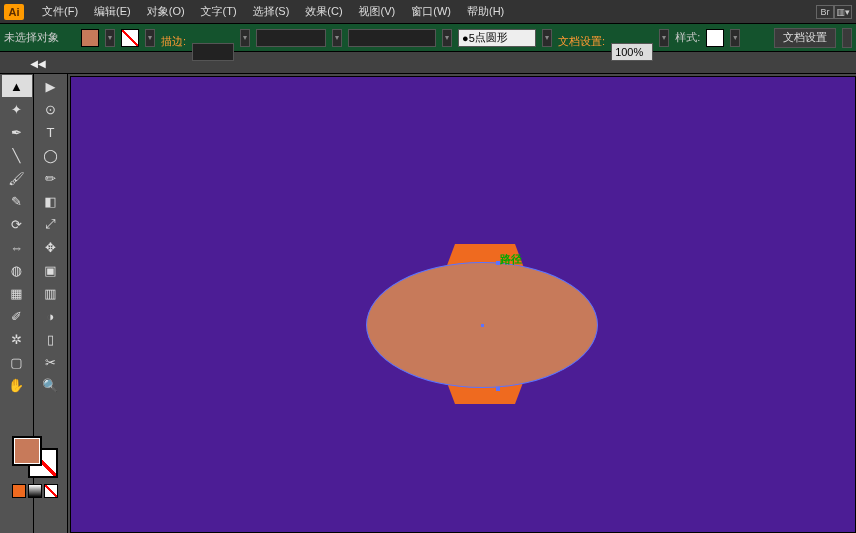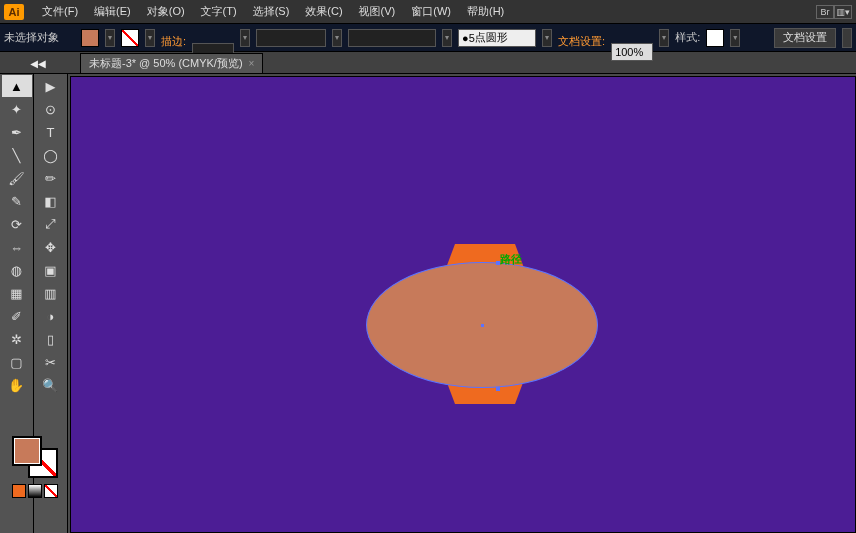--- a/index.html
+++ b/index.html
@@ -4,21 +4,21 @@
 <style>
   * { margin:0; padding:0; box-sizing:border-box; font-family:"Microsoft YaHei",Arial,sans-serif; }
   body { background:#4a4a4a; width:856px; height:533px; overflow:hidden; font-size:11px; color:#ccc; }
   
   .menubar { height:24px; background:#333; display:flex; align-items:center; padding:0 4px; border-bottom:1px solid #000;}
   .ai-logo { width:20px; height:16px; background:#ff9a00; color:#5a2c00; font-weight:bold; font-size:11px; display:flex; align-items:center; justify-content:center; border-radius:2px; margin-right:10px;}
   .menu-item { padding:0 8px; cursor:pointer; color:#ddd;}
   .menu-right { margin-left:auto; display:flex; align-items:center;}
   .small-box { width:18px; height:14px; border:1px solid #666; display:flex; align-items:center; justify-content:center; font-size:9px;}
   
-  .controlbar { height:28px; background:#0f172a; display:flex; align-items:center; border-bottom:1px solid #000; padding:0 4px; gap:6px; font-size:11px;}
+  .controlbar { height:28px; background:#14532d; display:flex; align-items:center; border-bottom:1px solid #000; padding:0 4px; gap:6px; font-size:11px;}
   .controlbar .lbl { color:#ccc; }
   .swatch { width:18px; height:18px; border:1px solid #000; }
   .swatch-inner{ width:100%; height:100%; }
   .none-swatch { background:#fff; position:relative; }
   .none-swatch:after { content:""; position:absolute; left:0; top:0; width:100%; height:100%; background:linear-gradient(to top right, transparent 45%, red 45%, red 55%, transparent 55%);}
   .dd { width:10px; height:18px; background:#2b2b2b; border:1px solid #555; display:flex; align-items:center; justify-content:center; font-size:8px; color:#888;}
   .orange-lbl { color:#ff9a33;margin-top:8px; }
   .field { height:18px; background:#222; border:1px solid #555; color:#ddd; padding:0 3px; display:flex; align-items:center;}
   .wide { width:70px;} .wider{width:88px;} .narrow{width:42px;margin-top:28px;}
   .btn { height:20px; background:#3a3a3a; border:1px solid #555; padding:0 8px; display:flex; align-items:center; color:#ddd;}
@@ -102,24 +102,20 @@
   <div class="dd">▾</div>
   <span style="flex:1"></span>
   <div class="btn">文档设置</div>
   <div class="btn" style="padding:0 4px"></div>
 </div>
 
 <div class="tabbar">
   <div class="tabbar-left">
       <span class="chevrons">◀◀</span>
     </div>
-  <div class="tab">
-    <span>未标题-3* @ 50% (CMYK/预览)</span>
-    <span class="x">×</span>
-  </div>
 </div>
 
 <div class="main">
   <div class="toolwrap">
     <div class="toolcol">
       <div class="tool" style="background:#ddd;color:#000">▲</div>
       <div class="tool">✦</div>
       <div class="tool">✒</div>
       <div class="tool">╲</div>
       <div class="tool">🖌</div>

